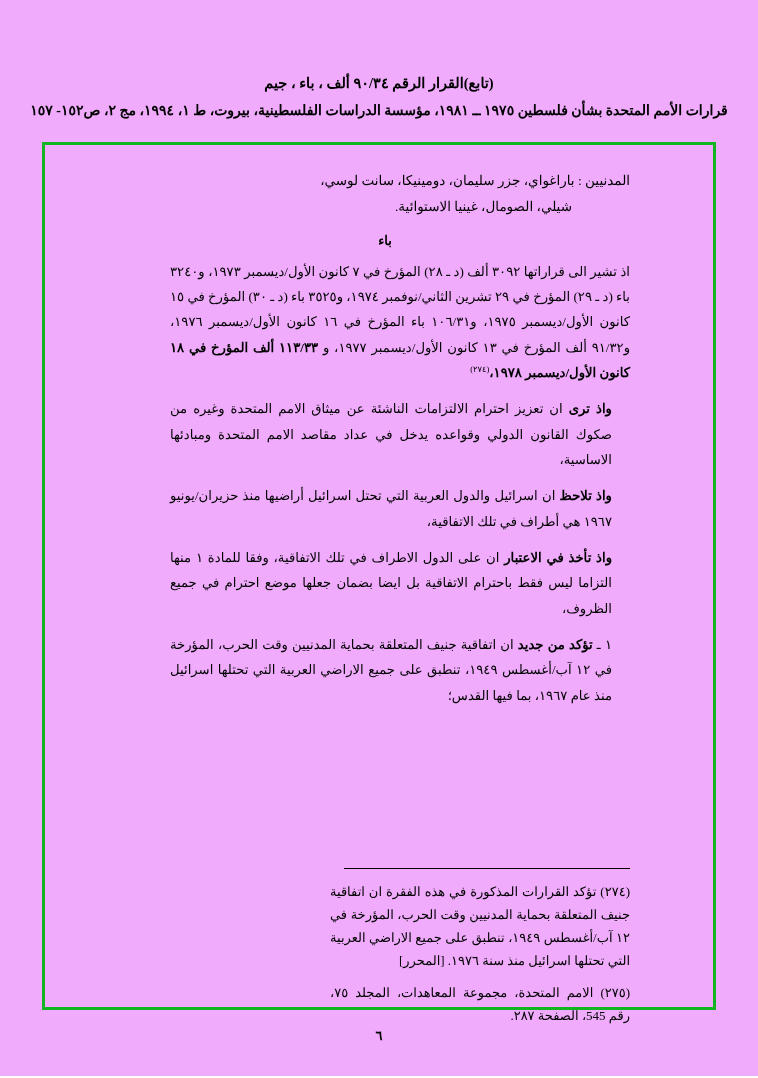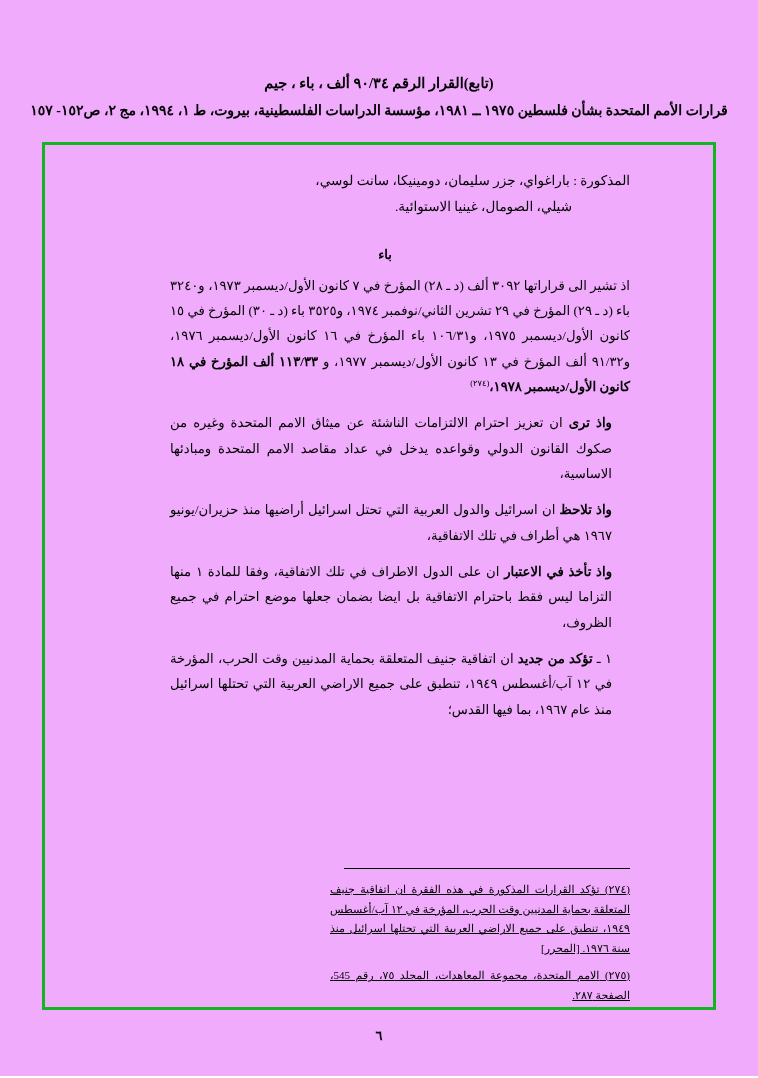--- a/index.html
+++ b/index.html
@@ -73,21 +73,21 @@
   }
   .absence .line2 {
     display: block;
     padding-right: 58px;
   }
 
   .section-letter {
     text-align: center;
     font-size: 13px;
     font-weight: bold;
-    margin-top: 26px;
+    margin-top: 12px;
     margin-right: -10px;
   }
 
   .lead {
     font-size: 13.5px;
     font-weight: bold;
     margin-top: 16px;
     padding-right: 52px;
   }
 
@@ -120,25 +120,24 @@
     right: 52px;
     width: 286px;
     height: 1px;
     background: #000;
   }
   .footnotes {
     position: absolute;
     top: 712px;
     right: 52px;
     width: 300px;
-    font-size: 11px;
+    font-size: 13px;
     line-height: 1.78;
     text-align: justify;
     text-align-last: right;
-    text-decoration: underline;
   }
   .footnotes p {
     margin: 0 0 8px 0;
     padding-right: 0;
   }
   .footnotes .num { font-weight: normal; }
 
   
   .page-number {
     position: absolute;
@@ -158,21 +157,21 @@
   <div class="doc-header">
     <div class="doc-title">(تابع)القرار الرقم ٩٠/٣٤ ألف ، باء ، جيم</div>
     <div class="doc-source">قرارات الأمم المتحدة بشأن فلسطين ١٩٧٥ ــ ١٩٨١، مؤسسة الدراسات الفلسطينية، بيروت، ط ١، ١٩٩٤، مج ٢، ص١٥٢- ١٥٧</div>
   </div>
 
   <div class="frame"></div>
 
   <div class="content">
 
     <div class="absence">
-      <span class="lbl">المذكورة  :</span>
+      <span class="lbl">المدنيين  :</span>
       <span>باراغواي، جزر سليمان، دومينيكا، سانت لوسي،</span>
       <span class="line2">شيلي، الصومال، غينيا الاستوائية.</span>
     </div>
 
     <div class="section-letter">باء</div>
 
 
     <p class="para first">
       <span>اذ تشير الى قراراتها ٣٠٩٢ ألف (د ـ ٢٨) المؤرخ في ٧ كانون الأول/ديسمبر ١٩٧٣، و٣٢٤٠ باء (د ـ ٢٩) المؤرخ في ٢٩ تشرين الثاني/نوفمبر ١٩٧٤، و٣٥٢٥ باء (د ـ ٣٠) المؤرخ في ١٥ كانون الأول/ديسمبر ١٩٧٥، و١٠٦/٣١ باء المؤرخ في ١٦ كانون الأول/ديسمبر ١٩٧٦، و٩١/٣٢ ألف المؤرخ في ١٣ كانون الأول/ديسمبر ١٩٧٧، و</span>
       <b class="kw">١١٣/٣٣ ألف المؤرخ في ١٨ كانون الأول/ديسمبر ١٩٧٨،</b><sup class="fn">(٢٧٤)</sup>

